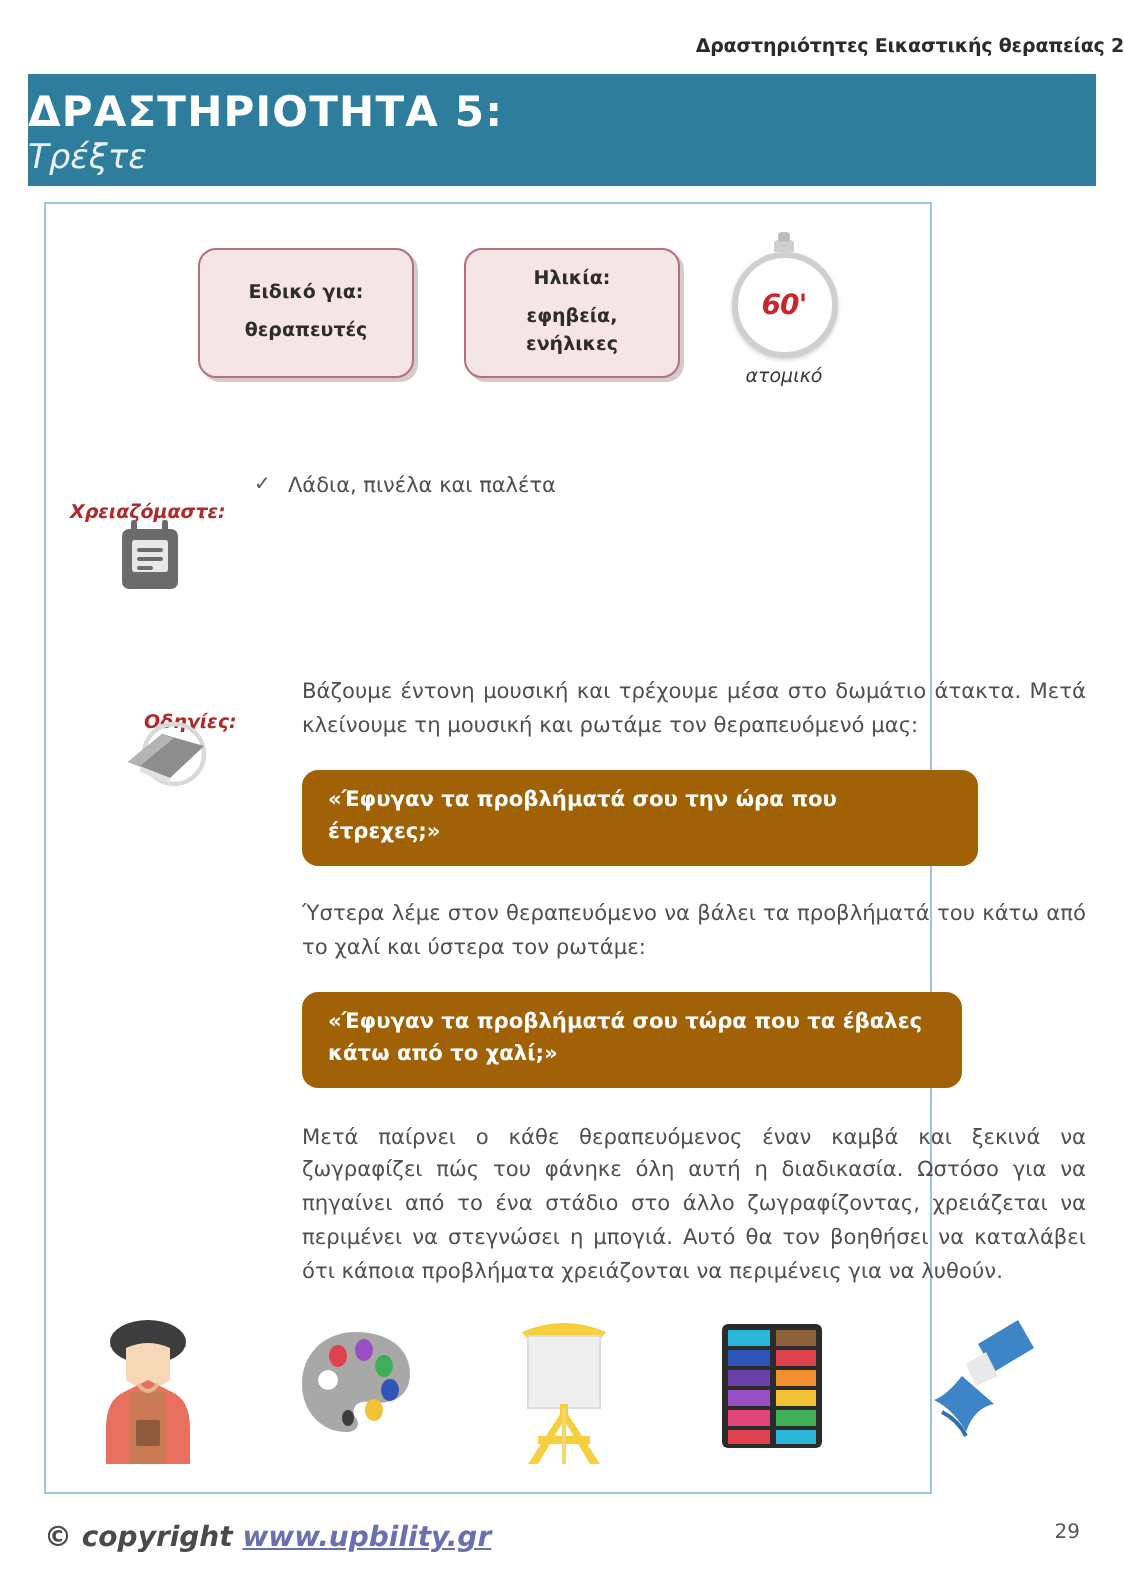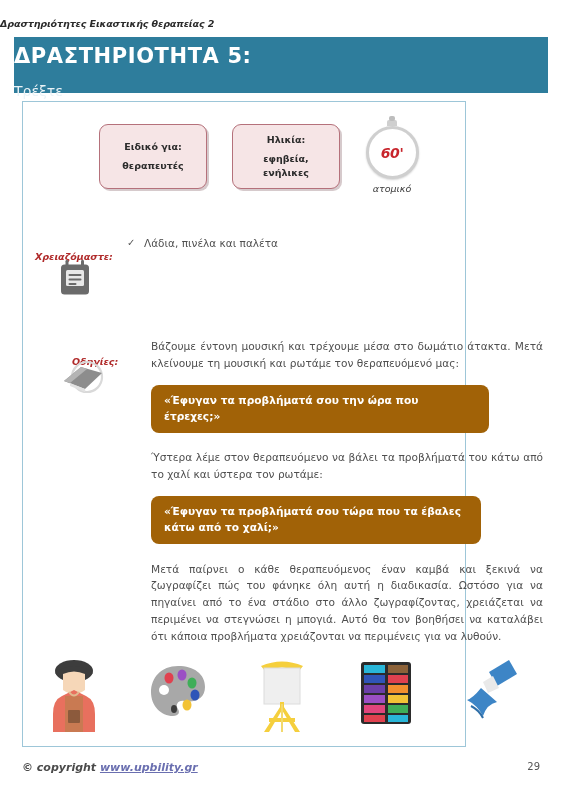--- a/index.html
+++ b/index.html
@@ -16,25 +16,24 @@
     color: #4a4a4a;
     overflow: hidden;
   }
 
   
   .running-head {
     position: absolute;
     top: 18px;
     left: 0;
     width: 562px;
-    text-align: left;
+    text-align: right;
     font-family: "DejaVu Sans", "Liberation Sans", sans-serif;
     font-size: 9.5px;
     font-weight: bold;
-    font-style: italic;
     color: #2b2b2b;
     letter-spacing: -0.1px;
   }
 
   
   .title-banner {
     position: absolute;
     top: 37px;
     left: 14px;
     width: 534px;
@@ -44,23 +43,24 @@
     padding-top: 7px;
   }
   .title-banner .main-title {
     font-size: 21px;
     font-weight: bold;
     color: #ffffff;
     letter-spacing: 0.6px;
     line-height: 1.15;
   }
   .title-banner .sub-title {
-    font-size: 14px;
+    font-size: 17px;
+    font-style: italic;
     color: #eaf3f7;
-    margin-top: 15px;
+    margin-top: 1px;
   }
 
   
   .content-card {
     position: absolute;
     top: 101px;
     left: 22px;
     width: 444px;
     height: 646px;
     box-sizing: border-box;
@@ -269,21 +269,21 @@
     position: absolute;
     bottom: 16px;
     left: 0;
     width: 562px;
     height: 20px;
   }
   .copyright {
     position: absolute;
     left: 22px;
     top: 0;
-    font-size: 11px;
+    font-size: 14px;
     font-weight: bold;
     font-style: italic;
     color: #4a4a4a;
   }
   .copyright .url {
     font-weight: bold;
     font-style: italic;
     color: #6a6fb0;
     text-decoration: underline;
   }

